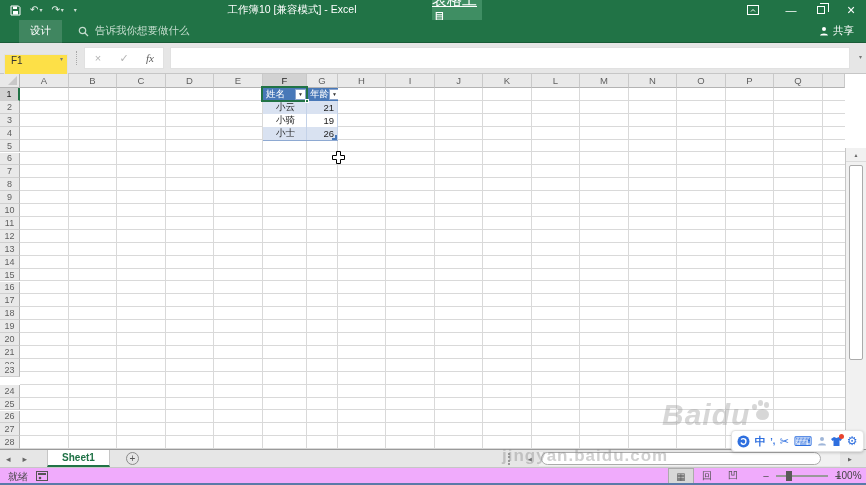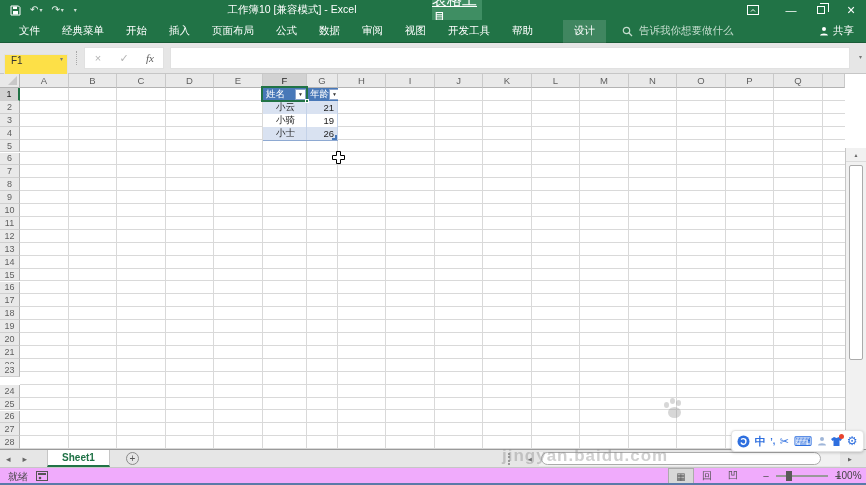--- a/index.html
+++ b/index.html
@@ -165,33 +165,20 @@
       <span class="winbtn">
           <span class="sq restore"></span>
         </span>
       <span class="winbtn" style="font-size:14px;">
           <span>×</span>
         </span>
     </div>
   </div>
 
   <div class="tabrow">
-    <div class="tabs" id="ribbon-tabs">
-        <div class="tab">文件</div>
-        <div class="tab">经典菜单</div>
-        <div class="tab">开始</div>
-        <div class="tab">插入</div>
-        <div class="tab">页面布局</div>
-        <div class="tab">公式</div>
-        <div class="tab">数据</div>
-        <div class="tab">审阅</div>
-        <div class="tab">视图</div>
-        <div class="tab">开发工具</div>
-        <div class="tab">帮助</div>
-      </div>
     <div class="tab ctx">设计</div>
     <div class="tellme">
       <svg width="11" height="11" viewBox="0 0 11 11">
           <circle cx="4.5" cy="4.5" r="3.2" fill="none" stroke="#c3dccd" stroke-width="1.2"></circle>
           <line x1="7" y1="7" x2="10" y2="10" stroke="#c3dccd" stroke-width="1.2"></line>
         </svg>
       <span>告诉我你想要做什么</span>
     </div>
     <div class="share">
       <svg width="10" height="10" viewBox="0 0 10 10">
@@ -368,20 +355,21 @@
           <span class="zthumb"></span>
         </span>
       <span class="zplus">+</span>
     </div>
     <span class="zpct">100%</span>
   </div>
 
   <div class="bottomline"></div>
 
   <div class="wm-logo">
+    <span class="latin">Baidu</span>
     <span class="wm-paw">
         <i class="pad"></i>
         <i class="t1"></i>
         <i class="t2"></i>
         <i class="t3"></i>
       </span>
   </div>
   <div class="wm-url">jingyan.baidu.com</div>
 
   <div class="imebar">

